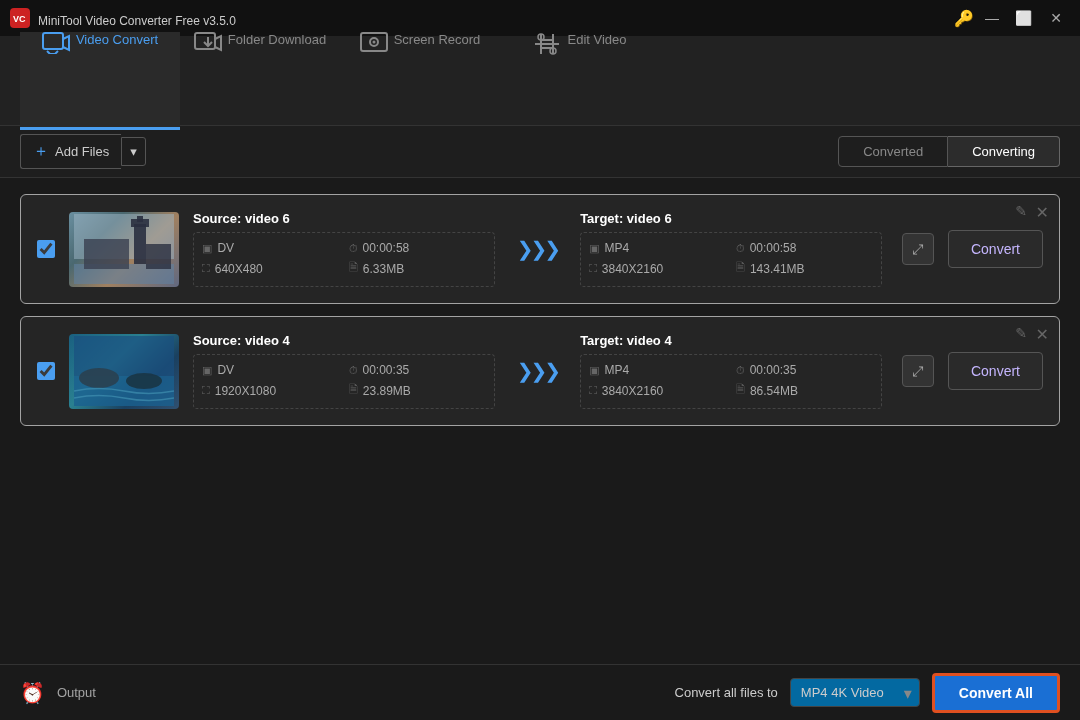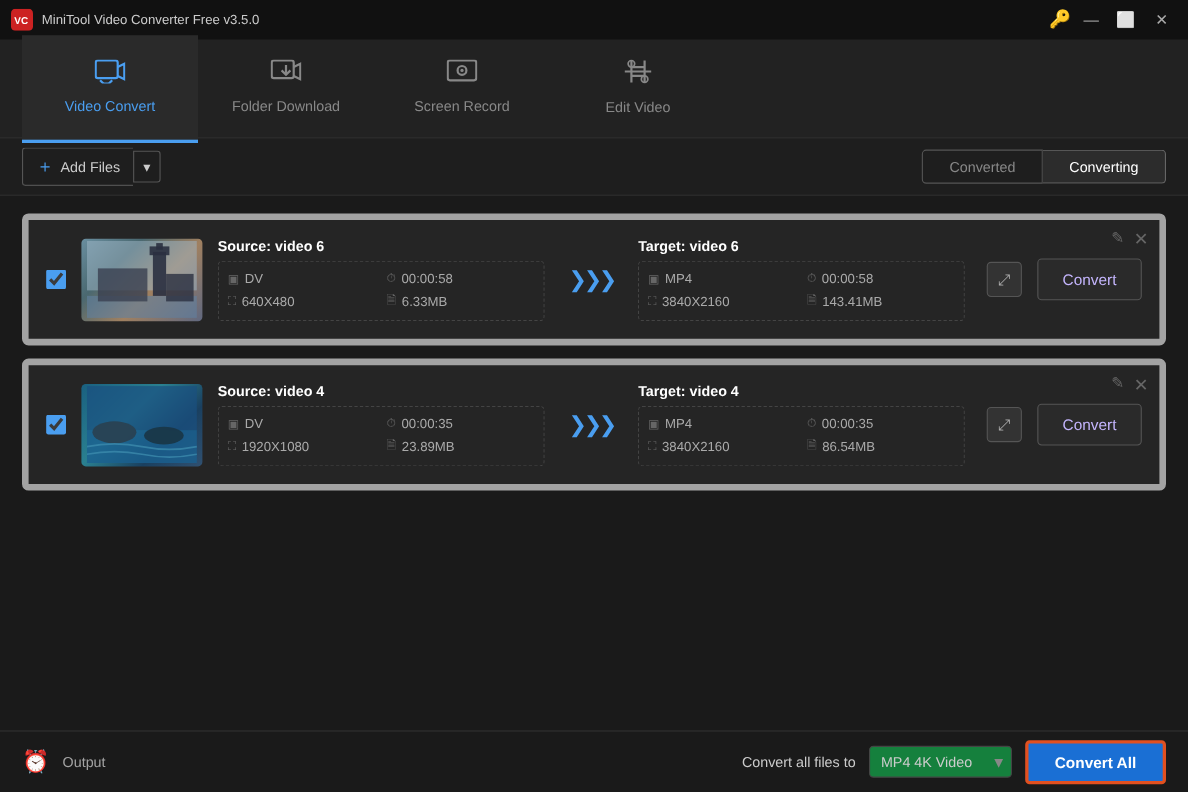--- a/index.html
+++ b/index.html
@@ -17,21 +17,21 @@
     #title-bar {
       height: 36px;
       background: #111;
       display: flex;
       align-items: center;
       padding: 0 10px;
       justify-content: space-between;
     }
     #title-bar-left {
       display: flex;
-      align-items: center;
+      align-items: flex-end;
       gap: 8px;
     }
     #app-logo {
       width: 20px;
       height: 20px;
     }
     #title-text {
       font-size: 12px;
       color: #ccc;
     }
@@ -61,22 +61,20 @@
       display: flex;
       align-items: center;
       padding: 0 20px;
       gap: 0;
       border-bottom: 1px solid #333;
     }
     .nav-item {
       width: 160px;
       height: 98px;
       display: flex;
-      flex-direction: column;
-      align-items: center;
       justify-content: center;
       gap: 6px;
       cursor: pointer;
       color: #888;
       font-size: 13px;
       border-bottom: 3px solid transparent;
     }
     .nav-item.active {
       color: #4a9ef0;
       border-bottom: 3px solid #4a9ef0;
@@ -151,21 +149,21 @@
       flex-direction: column;
       gap: 12px;
       height: calc(720px - 36px - 90px - 52px - 56px);
       overflow-y: auto;
       background: #1a1a1a;
     }
 
     
     .file-card {
       background: #252525;
-      border: 6px solid #a3a3a3;
+      border: 1px solid #a3a3a3;
       border-radius: 6px;
       padding: 16px;
       display: flex;
       align-items: center;
       gap: 14px;
       position: relative;
     }
     .card-checkbox {
       width: 18px;
       height: 18px;
@@ -348,21 +346,21 @@
     }
     #convert-all-label {
       font-size: 13px;
       color: #ccc;
       margin-left: auto;
     }
     #format-select-wrapper {
       position: relative;
     }
     #format-select {
-      background: #15803d;
+      background: #0369a1;
       border: 1px solid #444;
       border-radius: 4px;
       color: #ccc;
       padding: 6px 28px 6px 10px;
       font-size: 13px;
       cursor: pointer;
       appearance: none;
       -webkit-appearance: none;
       min-width: 130px;
     }

